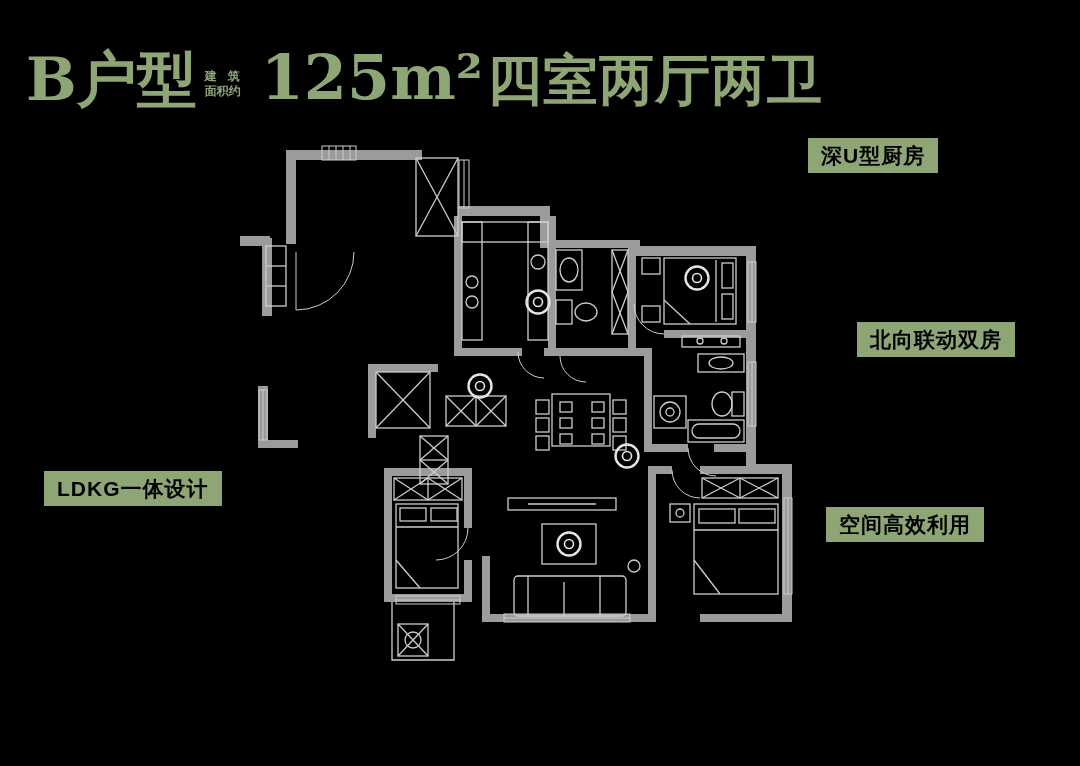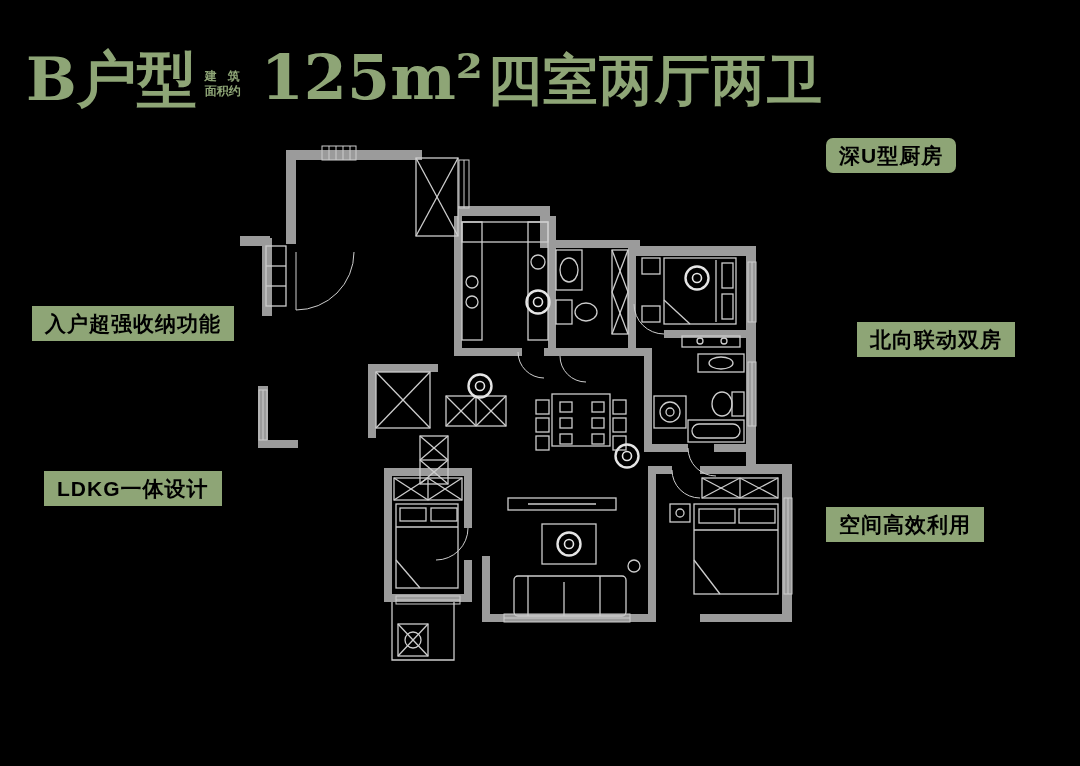--- a/index.html
+++ b/index.html
@@ -17,21 +17,21 @@
   .title .note .n1{letter-spacing:11px;display:block;}
   .title .note .n2{display:block;}
   .title .area{font-family:"DejaVu Serif",serif;font-weight:700;font-size:62px;line-height:1;}
   .title .rooms{font-family:"DejaVu Serif",serif;font-weight:700;font-size:55px;line-height:1;margin-left:4px;letter-spacing:1px;padding-bottom:2px;margin-top:36px;}
   
   .callout{
     position:absolute;background:var(--accent-green,#8ea576);color:var(--badge-text,#000);
     font-weight:700;font-size:21px;line-height:1;padding:7px 13px;letter-spacing:1px;
     white-space:nowrap;
   }
-  .co-kitchen{left:826px;top:138px;border-radius:7px;}
+  .co-kitchen{left:808px;top:138px;}
   .co-entry{left:32px;top:306px;}
   .co-north{left:826px;top:322px;margin-left:31px;}
   .co-ldkg{left:44px;top:471px;text-align:center;}
   .co-space{left:826px;top:491px;margin-top:16px;}
   
   svg{position:absolute;left:0;top:0;}
   .walls rect{fill:var(--wall-gray,#9b9b9b);}
   .lines, .lines *{stroke:var(--line-gray,#cdcdcd);fill:none;stroke-width:1.3;}
   .thin, .thin *{stroke:var(--line-gray,#cdcdcd);fill:none;stroke-width:1;}
   .rings circle{stroke:#e5e5e5;fill:none;}
@@ -45,21 +45,20 @@
     <span class="type">B户型</span>
     <span class="note">
       <span class="n1">建筑</span>
       <span class="n2">面积约</span>
     </span>
     <span class="area">125m²</span>
     <span class="rooms">四室两厅两卫</span>
   </div>
 
   <div class="callout co-kitchen">深U型厨房</div>
-  <div class="callout co-entry">入户超强收纳功能</div>
   <div class="callout co-north">北向联动双房</div>
   <div class="callout co-ldkg">LDKG一体设计</div>
   <div class="callout co-space">空间高效利用</div>
 
   <svg width="1080" height="766" viewBox="0 0 1080 766">
 
     <g class="walls">
       <rect x="286" y="150" width="10" height="94"></rect>
       <rect x="286" y="150" width="136" height="10"></rect>
       <rect x="240" y="236" width="30" height="10"></rect>

